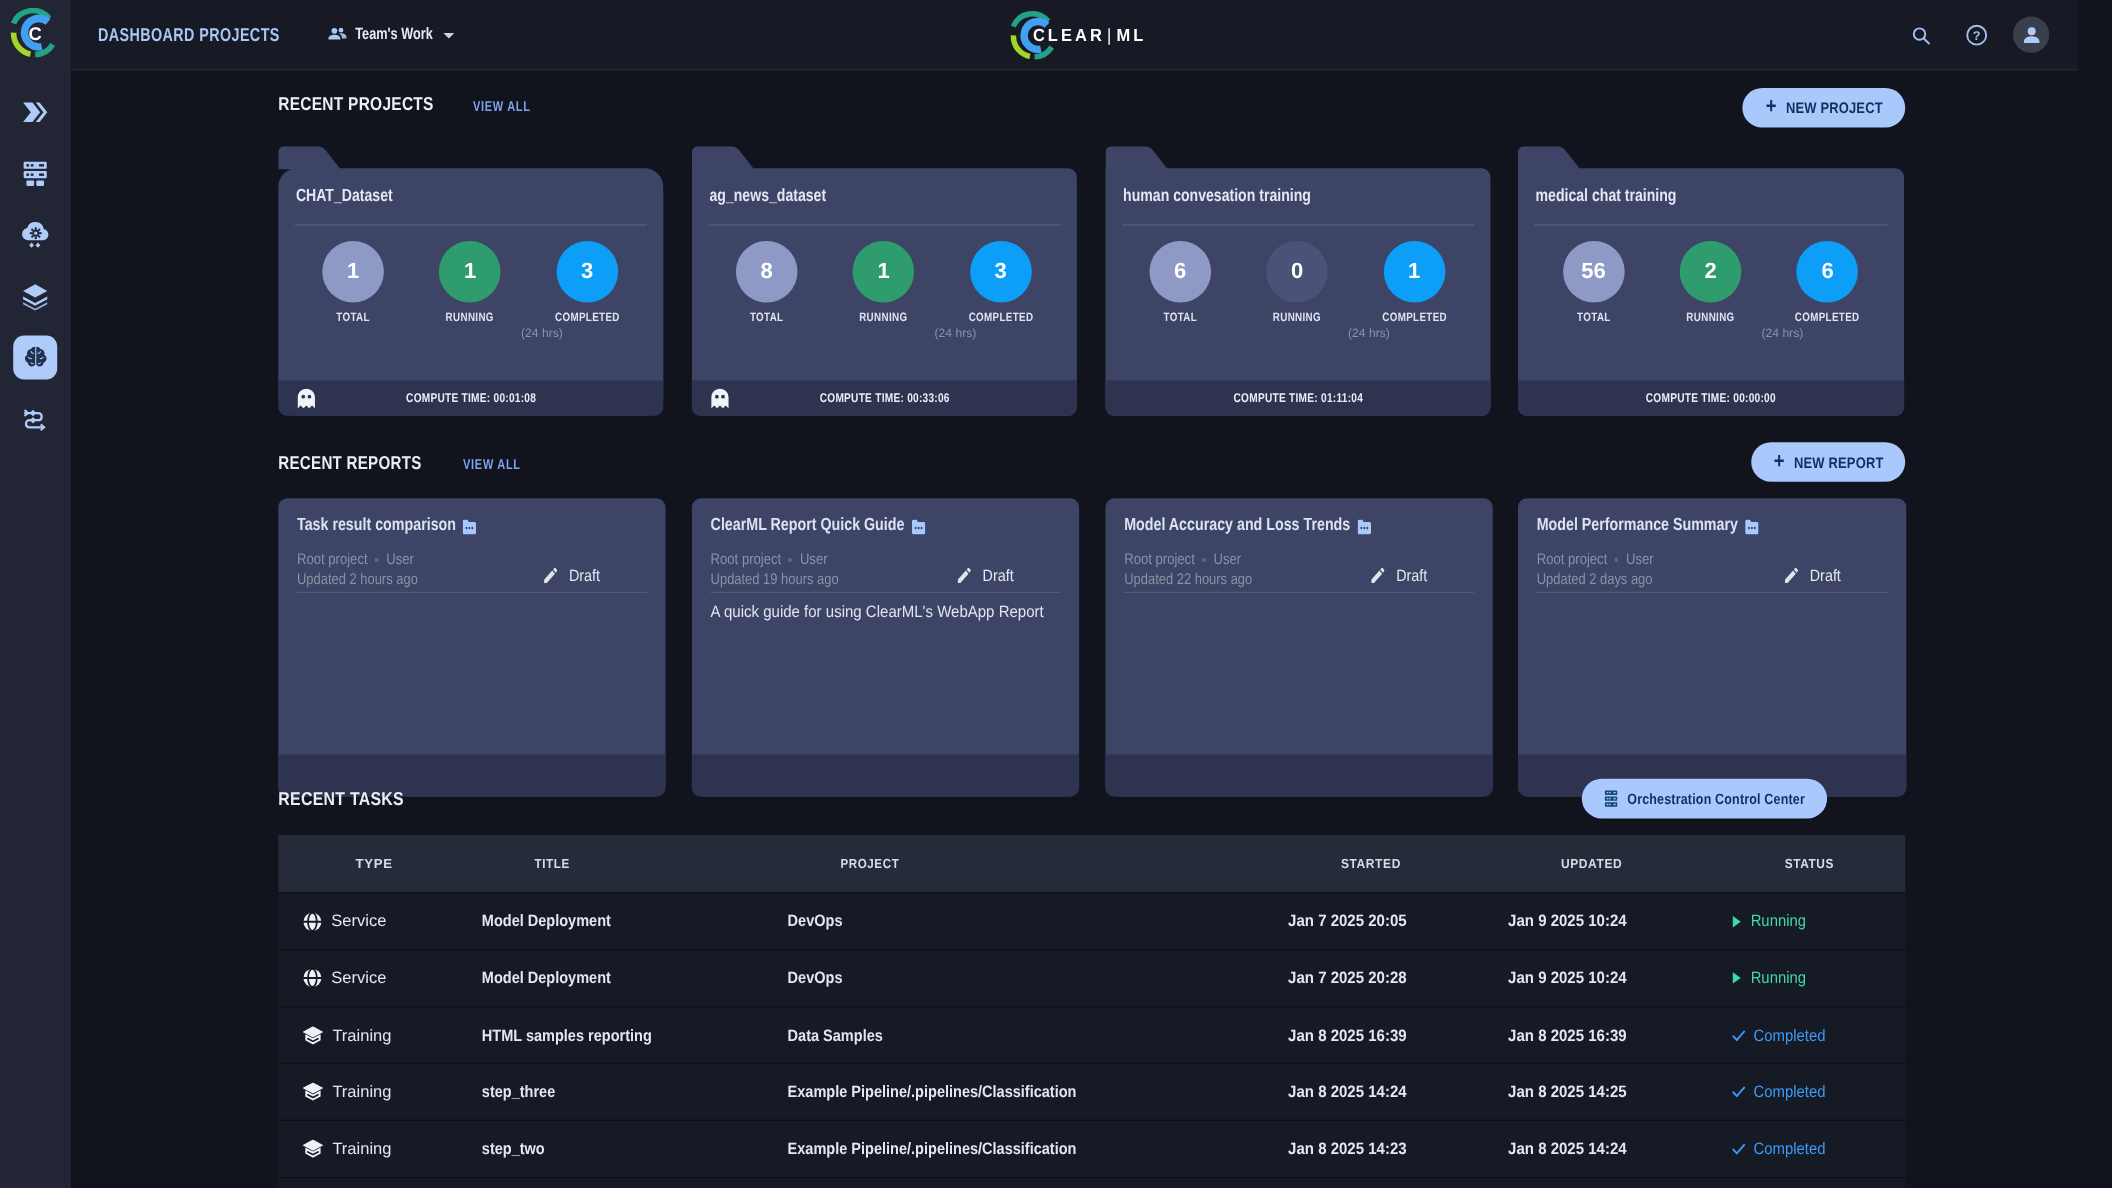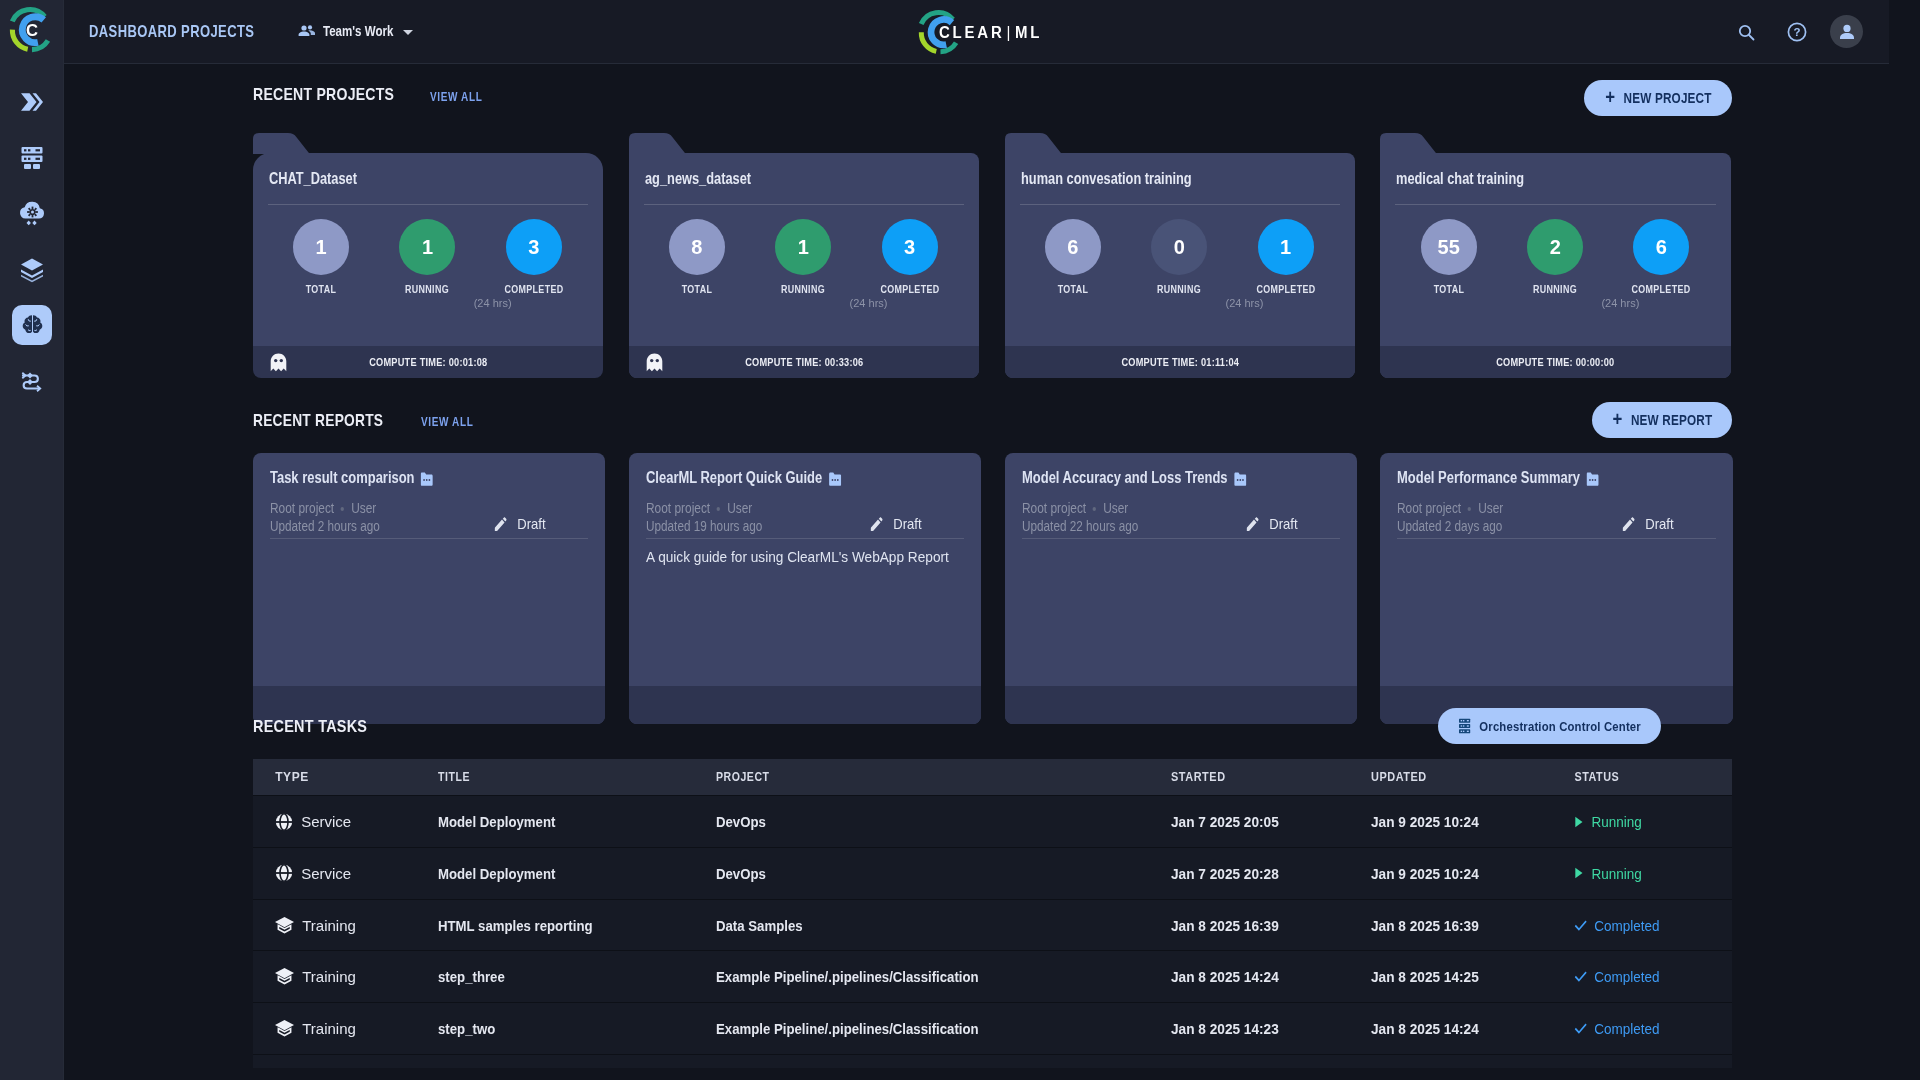--- a/index.html
+++ b/index.html
@@ -50,21 +50,21 @@
 .rcard .meta1 { position:absolute; left:17px; top:47px; font-size:14px; color:#8b91a6; transform:scaleX(.85); transform-origin:0 50%; white-space:nowrap; }
 .rcard .meta2 { position:absolute; left:17px; top:65px; font-size:14px; color:#8b91a6; transform:scaleX(.84); transform-origin:0 50%; white-space:nowrap; }
 .rcard .dot { display:inline-block; width:4px; height:4px; border-radius:50%; background:#60687f; margin:0 8px 2px 8px; }
 .rcard .draft { position:absolute; right:60px; top:62px; font-size:15px; color:#e4e8f2; transform:scaleX(.87); transform-origin:100% 50%; white-space:nowrap; }
 .rcard .rsep { position:absolute; left:17px; right:17px; top:85px; height:1px; background:rgba(255,255,255,.13); }
 .rcard .desc { position:absolute; left:17px; top:95px; font-size:15px; color:#e0e5f1; transform:scaleX(.91); transform-origin:0 50%; white-space:nowrap; }
 .rfoot { position:absolute; left:0; right:0; bottom:0; height:37.8px; background:#2e3450; border-radius:0 0 8px 8px; }
 
 
 .ttable { position:absolute; left:252.9px; top:759.3px; width:1479px; }
-.thead { height:36px; background:#262b3a; display:flex; align-items:center; font-size:12px; font-weight:bold; color:#d8dce8; letter-spacing:.6px; }
+.thead { height:52px; background:#262b3a; display:flex; align-items:center; font-size:12px; font-weight:bold; color:#d8dce8; letter-spacing:.6px;padding-left:48px; }
 .trow { height:51.7px; background:#161a25; border-top:1px solid #0d1017; display:flex; align-items:center; font-size:15px; color:#e4e7f0; }
 .col1 { width:184.7px; padding-left:22.3px; display:flex; align-items:center; }
 .col2 { width:278px; font-weight:bold; transform:scaleX(.88); transform-origin:0 50%; white-space:nowrap; }
 .col3 { width:455.9px; font-weight:bold; transform:scaleX(.88); transform-origin:0 50%; white-space:nowrap; }
 .col4 { width:199.5px; font-weight:bold; transform:scaleX(.91); transform-origin:0 50%; white-space:nowrap; }
 .col5 { width:198.5px; font-weight:bold; transform:scaleX(.91); transform-origin:0 50%; white-space:nowrap; }
 .col6 { flex:1; display:flex; align-items:center; padding-left:6px; transform:scaleX(.9); transform-origin:0 50%; }
 .col1 svg { margin-right:8px; }
 .run { color:#3fd9a4; }
 .comp { color:#3e9bf5; }
@@ -254,21 +254,21 @@
     <div class="pfoot">
       <div class="ct">COMPUTE TIME: 01:11:04</div>
     </div>
   </div>
   <div class="pcard" style="left:1380.4px; top:153.2px;">
     <svg class="tab" width="59" height="21" viewBox="0 0 59 21">
         <path d="M0 21 V6 Q0 0 6 0 H35 Q40.5 0 43.5 4.2 L55.5 19.5 Q56.3 20.6 58 21 Z" fill="#3d4466"></path>
       </svg>
     <div class="title">medical chat training</div>
     <div class="sep"></div>
-    <div class="circ" style="left:40.3px; background:#8e99c6;">55</div>
+    <div class="circ" style="left:40.3px; background:#8e99c6;">56</div>
     <div class="circ" style="left:146.8px; background:#2f9c6e;">2</div>
     <div class="circ" style="left:253px; background:#0d9ff7;">6</div>
     <div class="c-lab" style="left:8.3px;">TOTAL</div>
     <div class="c-lab" style="left:114.8px;">RUNNING</div>
     <div class="c-lab" style="left:221px;">COMPLETED</div>
     <div class="c-sub" style="left:221px;">(24 hrs)</div>
     <div class="pfoot">
       <div class="ct">COMPUTE TIME: 00:00:00</div>
     </div>
   </div>

